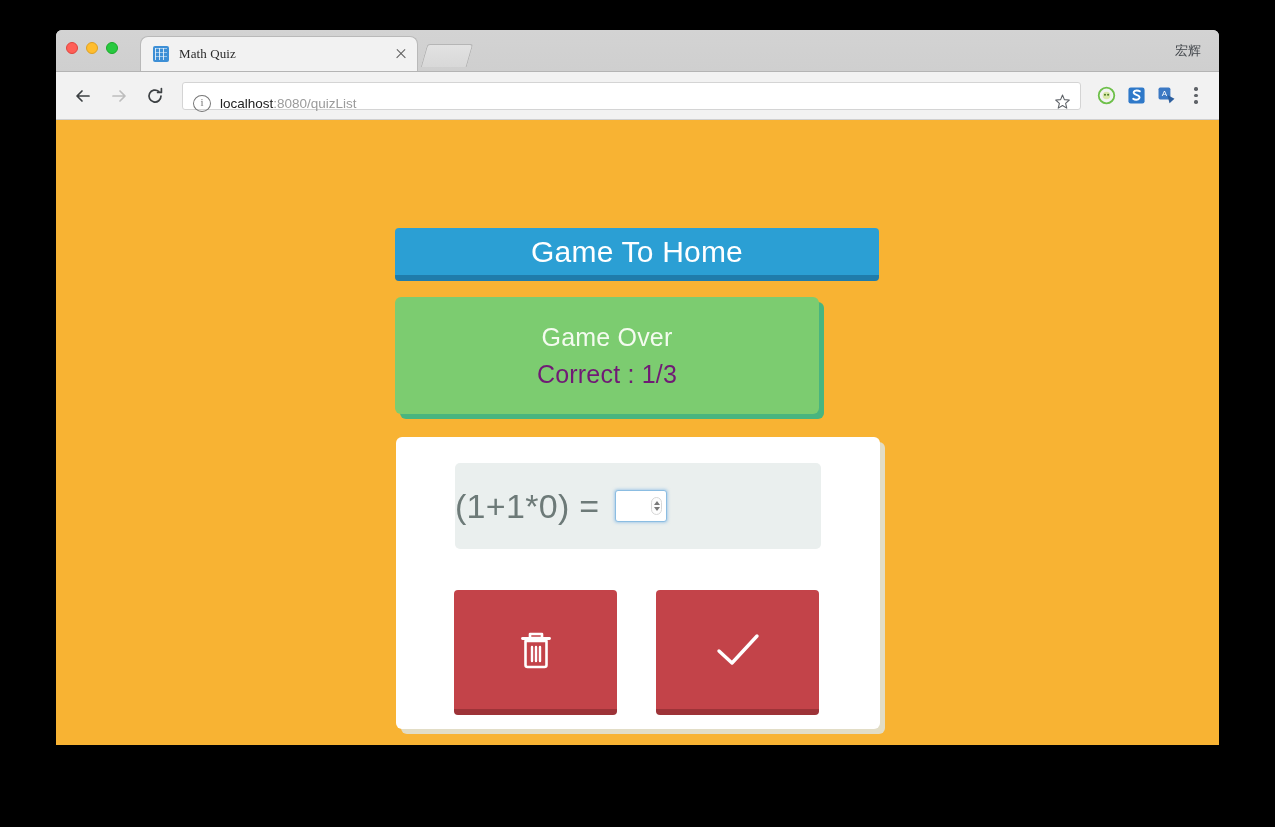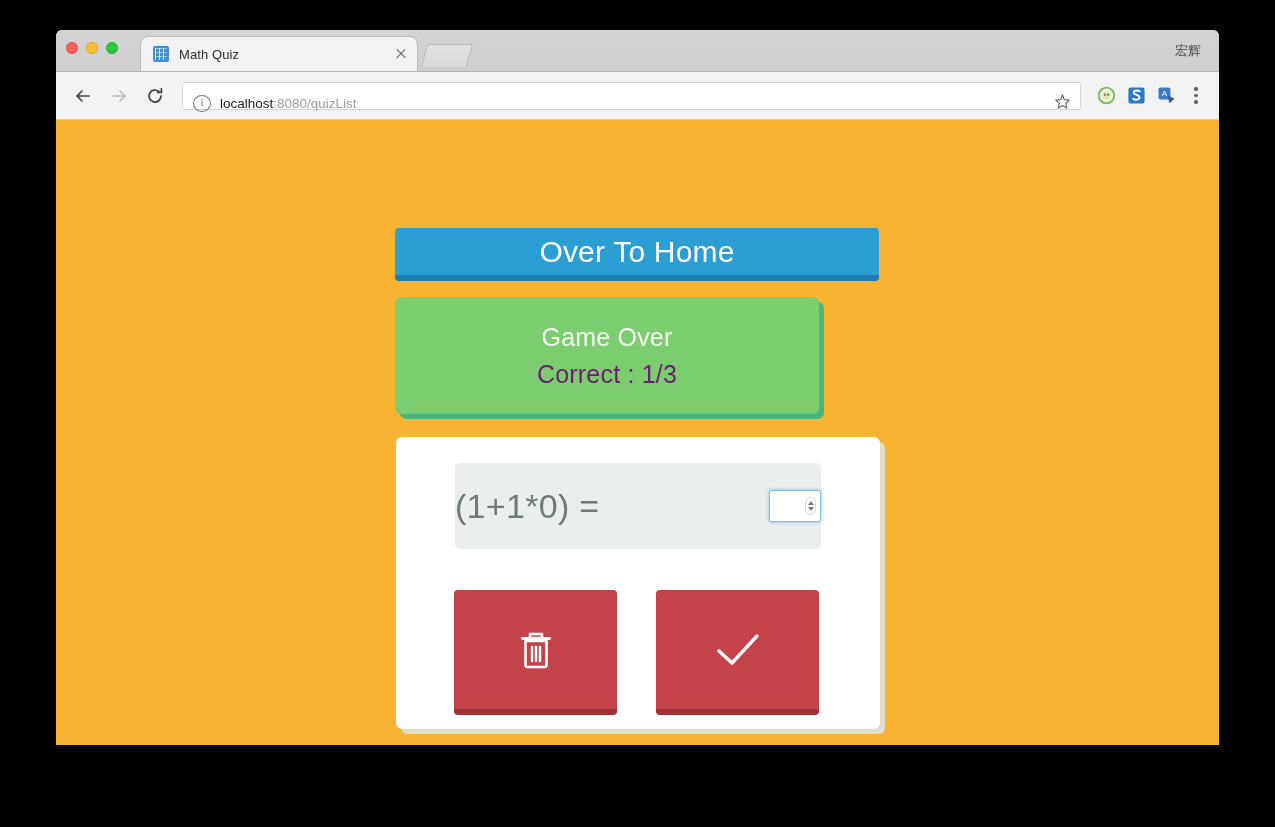--- a/index.html
+++ b/index.html
@@ -23,20 +23,21 @@
     border-radius: 6px 6px 0 0;
     overflow: hidden;
   }
 
   
   #tab-strip {
     position: relative;
     height: 41px;
     background: linear-gradient(#d3d3d3, #cfcfcf);
     border-bottom: 1px solid #b4b4b4;
+    font-family: Liberation Serif, serif;
   }
   #traffic-lights {
     position: absolute;
     left: 10px;
     top: 12px;
     display: flex;
     gap: 8px;
   }
   .traffic-light {
     width: 12px;
@@ -296,21 +297,21 @@
   #question-row {
     position: absolute;
     left: 59px;
     top: 26px;
     width: 366px;
     height: 86px;
     background: #eaefee;
     border-radius: 5px;
     display: flex;
     align-items: center;
-    justify-content: space-between;
+    justify-content: flex-start;
     gap: 16px;
   }
   #question-text {
     font-size: 34px;
     color: #6d7a78;
     letter-spacing: .3px;
     font-family: "Liberation Sans", sans-serif;
   }
   #answer-input {
     width: 52px;
@@ -445,21 +446,21 @@
     </div>
     <div id="menu-icon">
       <span></span>
       <span></span>
       <span></span>
     </div>
   </div>
 
   <div id="viewport">
 
-    <button id="back-to-home-button">Over To Home</button>
+    <button id="back-to-home-button">Game To Home</button>
 
     <div id="game-over-panel">
       <div id="game-over-title">Game Over</div>
       <div id="game-over-score">Correct : 1/3</div>
     </div>
 
     <div id="quiz-card">
 
       <div id="question-row">
         <span id="question-text">(1+1*0) =</span>

